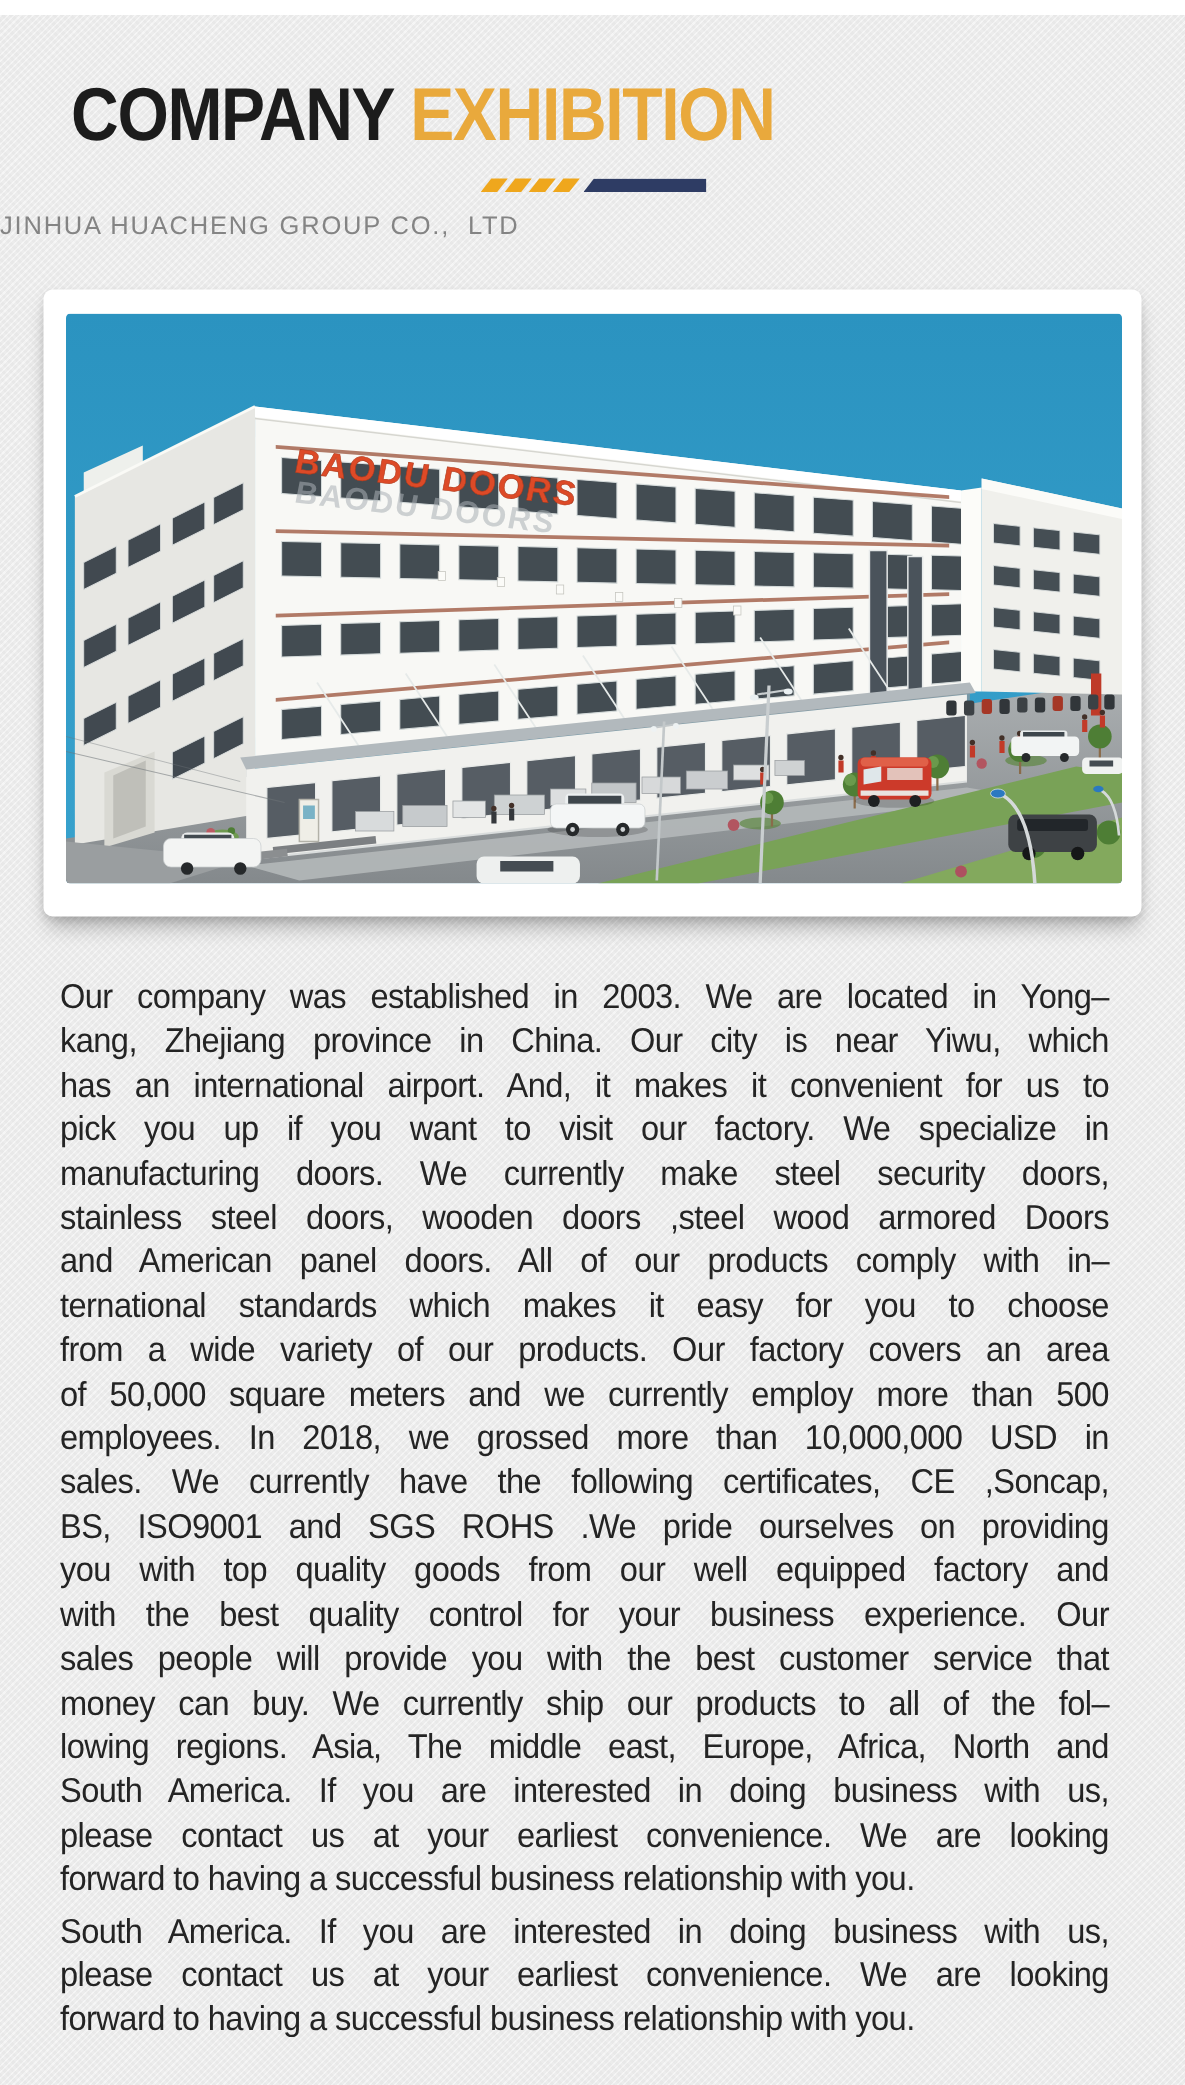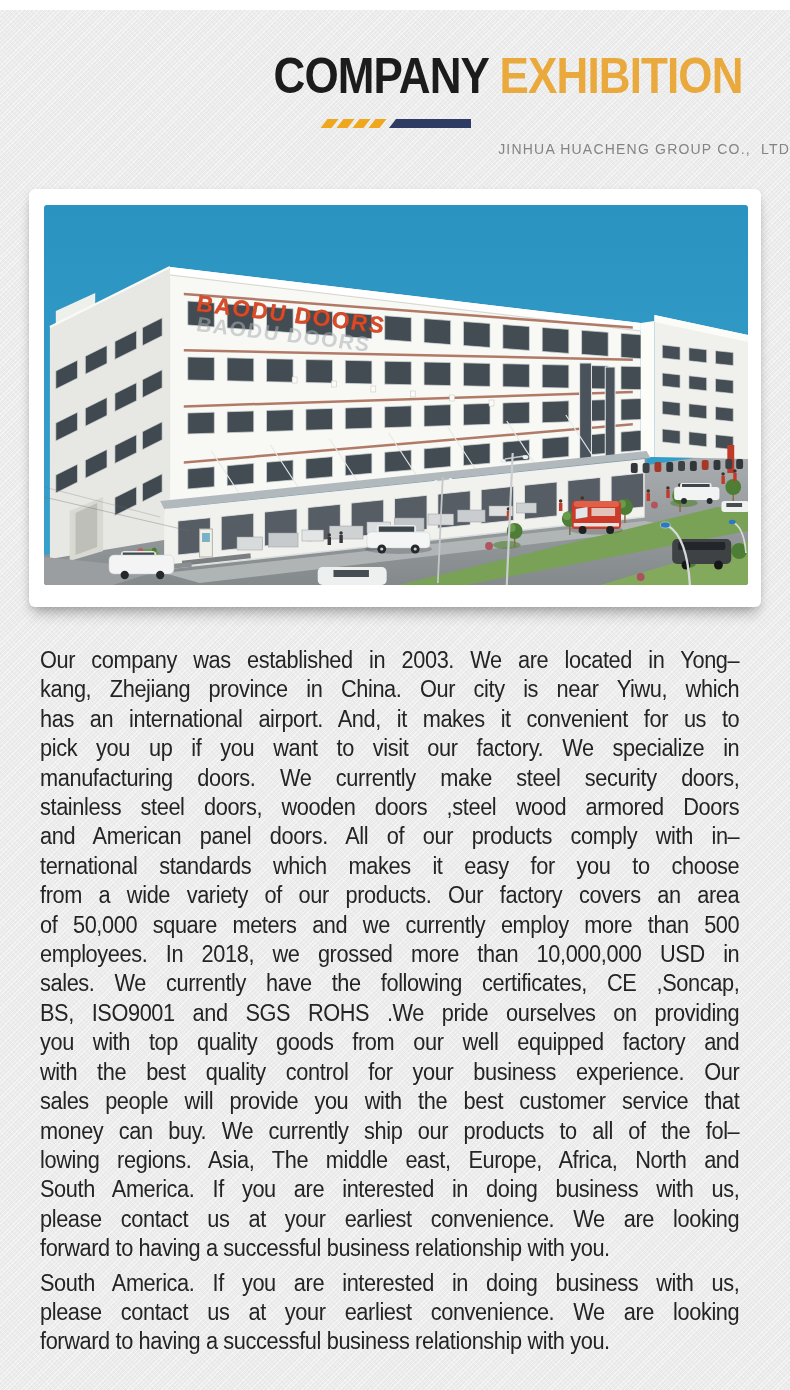--- a/index.html
+++ b/index.html
@@ -5,32 +5,32 @@
   html,body{margin:0;padding:0;}
   body{
     width:790px;height:1390px;overflow:hidden;position:relative;
     background-color:#ececec;
     background-image:
       repeating-linear-gradient(45deg, rgba(0,0,0,0.014) 0 2px, rgba(0,0,0,0) 2px 4px),
       repeating-linear-gradient(-45deg, rgba(255,255,255,0.5) 0 1px, rgba(255,255,255,0) 1px 3px);
     font-family:"Liberation Sans","DejaVu Sans",sans-serif;
   }
   .top-strip{height:10px;background:#ffffff;}
-  .header{text-align:right;padding-top:40px;}
+  .header{text-align:left;padding-top:40px;}
   .title{
     font-size:50px;font-weight:bold;letter-spacing:-1px;line-height:52px;
     color:#1c1c1c;transform:scaleX(0.88);transform-origin:50% 50%;white-space:nowrap;
   }
   .title .accent{color:#e9a93c;}
   .divider{width:142px;height:9px;margin:17px auto 0;display:flex;align-items:center;}
   .stripe{width:11px;height:9px;background:#efa71d;transform:skewX(-38deg);margin-right:5px;flex:0 0 auto;}
   .navy-bar{width:82px;height:9px;background:#2e3c64;margin-left:1px;
     clip-path:polygon(7px 0,100% 0,100% 100%,0 100%);flex:0 0 auto;}
   .subtitle{
-    margin-top:13px;font-size:14px;color:#848484;letter-spacing:1.2px;white-space:pre;
+    margin-top:13px;font-size:17px;color:#848484;letter-spacing:1.2px;white-space:pre;
   }
   .photo-card{
     width:732px;margin:32px auto 0;box-sizing:border-box;
     background:#ffffff;border-radius:6px;
     padding:16px 13px 22px 15px;
     box-shadow:0 10px 14px -4px rgba(0,0,0,0.28), 0 2px 6px rgba(0,0,0,0.10);
   }
   .photo-frame{height:380px;border-radius:3px;overflow:hidden;}
   .photo-frame svg{display:block;width:100%;height:100%;}
   .about{

